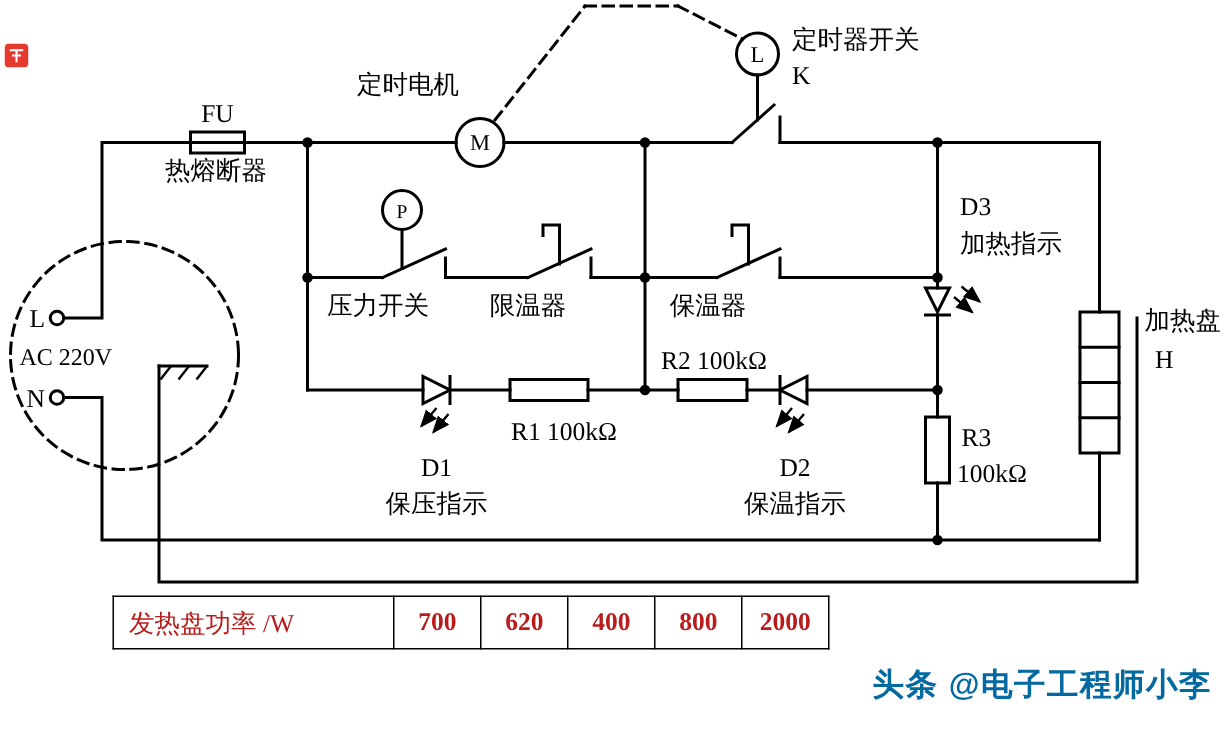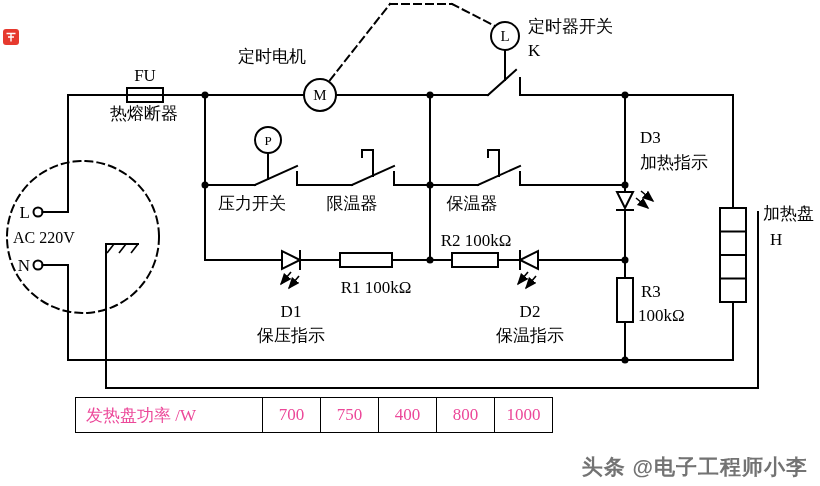--- a/index.html
+++ b/index.html
@@ -9,28 +9,28 @@
   }
   svg.diagram{position:absolute;left:0;top:0;}
   .w{stroke:#000;stroke-width:2;fill:none;stroke-linecap:square;}
   .a{stroke:#000;stroke-width:1.6;fill:none;}
   .dash{stroke-dasharray:7 5;}
   text{fill:#000;font-family:"Liberation Serif","DejaVu Serif",serif;}
   .t17{font-size:17px;} .t16{font-size:16px;} .t15{font-size:15px;} .t13{font-size:13px;}
   .mid{text-anchor:middle;} .end{text-anchor:end;}
   table.spec{
     position:absolute;left:75px;top:397px;border-collapse:collapse;
-    font-size:17px;color:#ec4899;
+    font-size:17px;color:#b91c1c;
   }
   table.spec th,table.spec td{border:1.6px solid #000;height:34px;font-weight:normal;}
   table.spec th{width:176px;text-align:left;padding:0 0 0 10px;}
-  table.spec td{width:57px;text-align:center;padding:0;}
+  table.spec td{width:57px;text-align:center;padding:0;font-weight:bold;}
   .wm{
-    position:absolute;right:12px;bottom:5px;font-size:21px;letter-spacing:1px;
-    color:#737373;font-family:"Liberation Sans","DejaVu Sans",sans-serif;font-weight:600;
+    position:absolute;right:12px;bottom:16px;font-size:21px;letter-spacing:1px;
+    color:#0369a1;font-family:"Liberation Sans","DejaVu Sans",sans-serif;font-weight:600;
   }
   .logo{position:absolute;left:3px;top:29px;}
 </style>
 </head>
 <body>
 
 <svg class="diagram" width="820" height="486" viewBox="0 0 820 486">
   <defs>
     <marker id="ah" markerWidth="9" markerHeight="8" refX="6.5" refY="3" orient="auto">
       <path d="M0,0 L7.5,3 L0,6 Z" fill="#000"></path>
@@ -188,24 +188,24 @@
     <circle cx="625" cy="260" r="3.5"></circle>
     <circle cx="625" cy="360" r="3.5"></circle>
   </g>
 </svg>
 
 <table class="spec">
   <tbody>
       <tr>
     <th>发热盘功率 /W</th>
     <td>700</td>
-    <td>750</td>
+    <td>620</td>
     <td>400</td>
     <td>800</td>
-    <td>1000</td>
+    <td>2000</td>
   </tr>
 </tbody>
   </table>
 
 <svg class="logo" width="16" height="16" viewBox="0 0 16 16">
   <rect x="0" y="0" width="16" height="16" rx="3" fill="#e6392e"></rect>
   <path d="M3.5 4.5 H12.5 M5 8 H11 M8 4.5 V12.5" stroke="#fff" stroke-width="1.4" fill="none"></path>
 </svg>
 
 <div class="wm">头条 @电子工程师小李</div>

